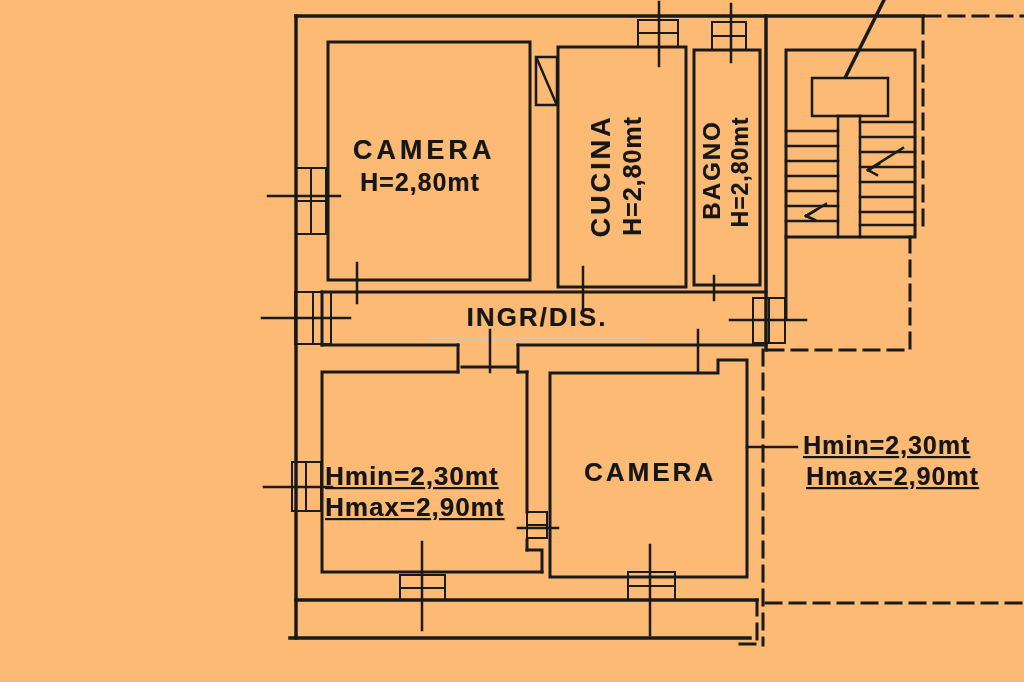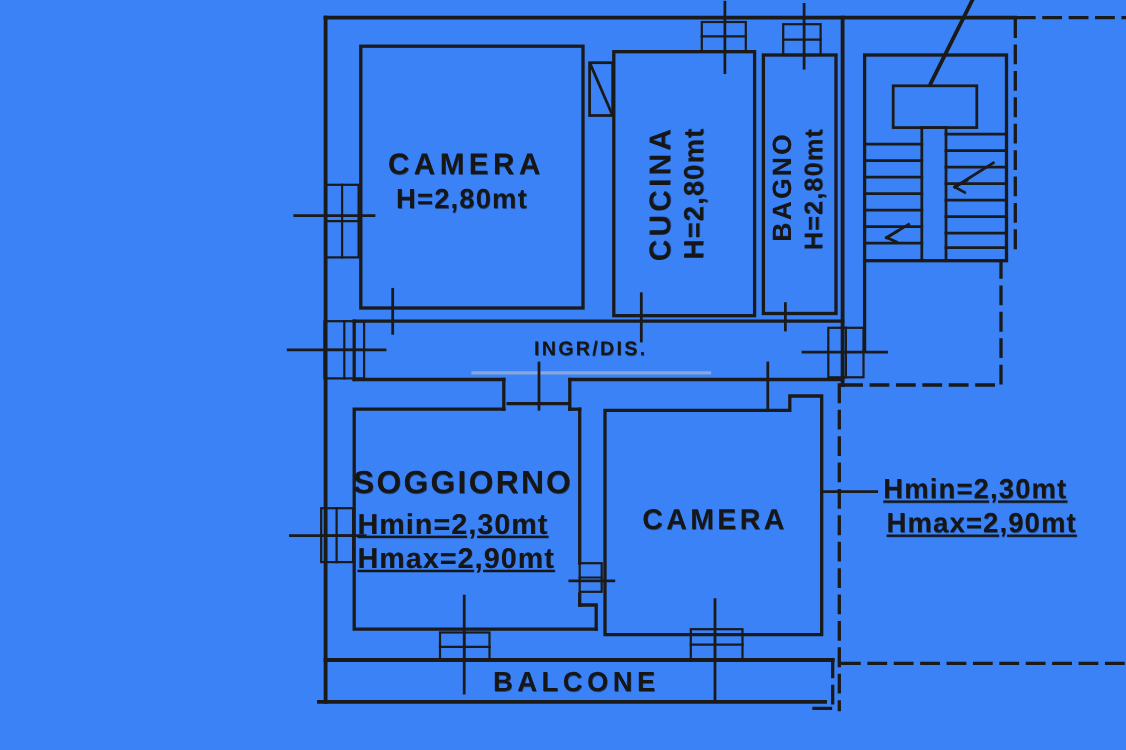--- a/index.html
+++ b/index.html
@@ -1,17 +1,17 @@
 <!DOCTYPE html>
 <html><head>
 <meta charset="utf-8">
 <style>
   html,body{margin:0;padding:0;background:#fff;}
   .canvas{
-    position:relative;width:1024px;height:682px;background:#3b82f6;overflow:hidden;
+    position:relative;width:1024px;height:682px;background:#fdba74;overflow:hidden;
     font-family:"Liberation Sans", sans-serif;color:#161616;
   }
   .plan-svg{position:absolute;left:0;top:0;}
   .lbl{
     position:absolute;white-space:nowrap;color:#161616;
     transform:translate(-50%,-50%);
     text-shadow:0.4px 0.4px 0.3px rgba(0,0,0,0.45);
     line-height:1;
   }
   .lbl.vert{transform:translate(-50%,-50%) rotate(-90deg);}
@@ -189,26 +189,24 @@
 
   <div class="lbl room-name" style="left:424px;top:150px;font-size:27px;letter-spacing:4px;">CAMERA</div>
   <div class="lbl room-h" style="left:420px;top:182px;font-size:25px;letter-spacing:1px;">H=2,80mt</div>
 
   <div class="lbl vert room-name" style="left:601px;top:176px;font-size:27px;letter-spacing:3px;">CUCINA</div>
   <div class="lbl vert room-h" style="left:632px;top:176px;font-size:25px;letter-spacing:1px;">H=2,80mt</div>
 
   <div class="lbl vert room-name" style="left:712px;top:170px;font-size:24px;letter-spacing:2px;">BAGNO</div>
   <div class="lbl vert room-h" style="left:740px;top:172px;font-size:23px;letter-spacing:1px;">H=2,80mt</div>
 
-  <div class="lbl room-name" style="left:537px;top:317px;font-size:18px;letter-spacing:2px;">INGR/DIS.</div>
-
-  <div class="lbl room-name" style="left:421px;top:440px;font-size:29px;letter-spacing:2px;">SOGGIORNO</div>
+  <div class="lbl room-name" style="left:537px;top:317px;font-size:26px;letter-spacing:2px;">INGR/DIS.</div>
+
   <div class="lbl left-align room-h" style="left:325px;top:463px;font-size:26px;letter-spacing:1px;">Hmin=2,30mt</div>
   <div class="lbl left-align room-h" style="left:325px;top:494px;font-size:26px;letter-spacing:1px;">Hmax=2,90mt</div>
 
   <div class="lbl room-name" style="left:650px;top:472px;font-size:26px;letter-spacing:3px;">CAMERA</div>
 
   <div class="lbl left-align room-h" style="left:803px;top:433px;font-size:25px;letter-spacing:1px;">Hmin=2,30mt</div>
   <div class="lbl left-align room-h" style="left:806px;top:464px;font-size:25px;letter-spacing:1px;">Hmax=2,90mt</div>
 
-  <div class="lbl room-name" style="left:524px;top:621px;font-size:25px;letter-spacing:4px;">BALCONE</div>
 
 </div>
 
 </body></html>

